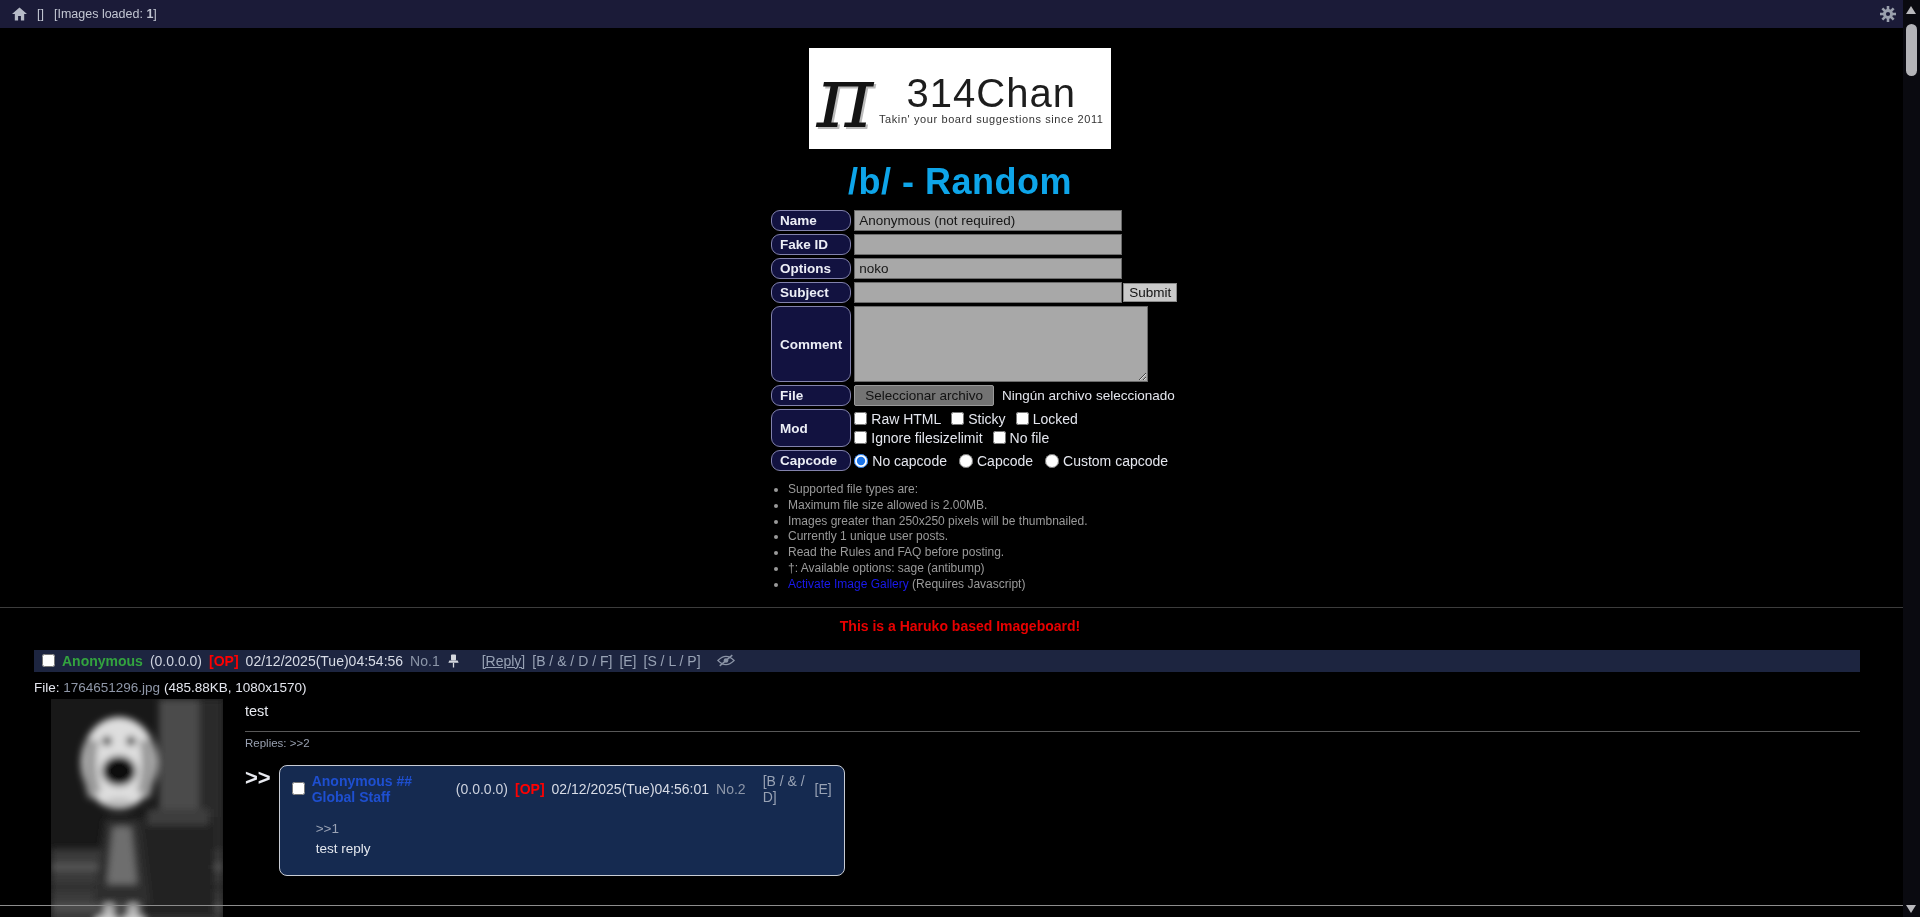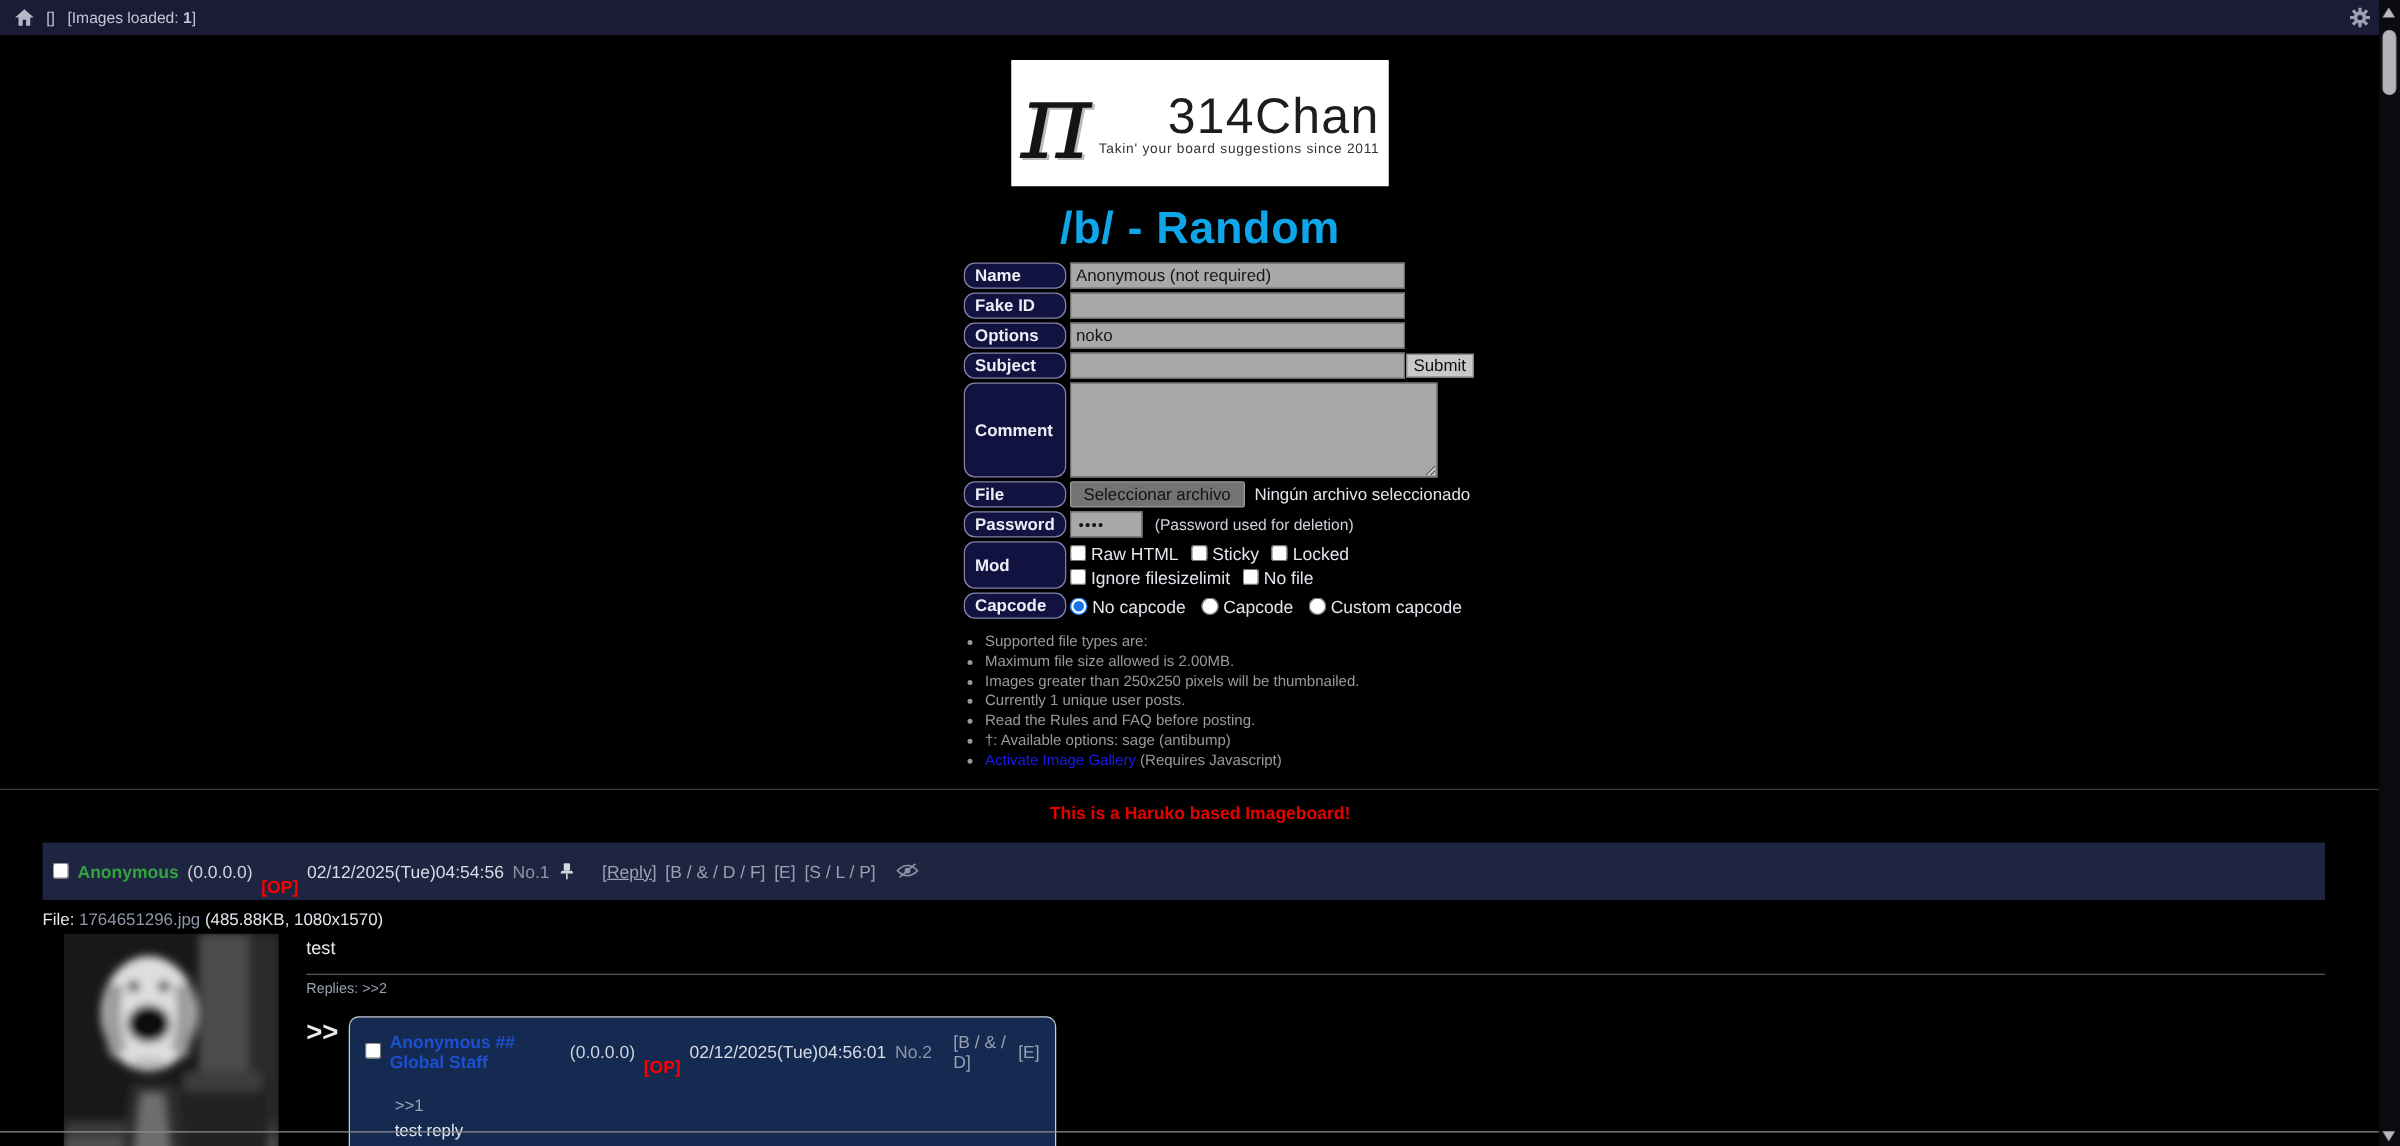--- a/index.html
+++ b/index.html
@@ -19,21 +19,21 @@
     border-left:5.5px solid transparent; border-right:5.5px solid transparent; border-bottom:8px solid #b9b9bd; }
   .sb-arrow-down { position:absolute; bottom:4px; left:3px; width:0; height:0;
     border-left:5.5px solid transparent; border-right:5.5px solid transparent; border-top:8px solid #b9b9bd; }
   .sb-thumb { position:absolute; top:24px; left:3px; width:11px; height:52px; background:#b4b4b8; border-radius:6px; }
 
   
   .logo-box { width:302px; height:101px; background:#fff; margin:20px auto 0;
     display:flex; align-items:center; justify-content:center; gap:6px; }
   .logo-pi { font-family:"DejaVu Serif",serif; font-style:italic; font-size:86px;
     line-height:90px; color:#141414; text-shadow:2px 2px 0 #bbb; margin-top:-4px; }
-  .logo-text { text-align:right; }
+  .logo-text { text-align:center; }
   .logo-title { font-size:40px; color:#1d1d1d; letter-spacing:1px; line-height:40px; }
   .logo-tagline { font-size:11px; color:#333; letter-spacing:0.6px; margin-top:0px; }
   .board-title { text-align:center; color:#0ea5e9; font-size:36px; font-weight:bold;
     margin:12px 0 4px; letter-spacing:0.5px; }
 
   
   .form-wrap { width:384px; margin:0 auto; }
   table.postform { border-spacing:3px; }
   td.lbl { width:76px; vertical-align:top; }
   .pill { background:#121240; border:1.5px solid #8181ac; border-radius:9px;
@@ -68,21 +68,21 @@
   hr.full { border:none; border-top:1px solid #3c3c3c; margin:14px 0 10px; }
   .banner { text-align:center; color:#e80000; font-weight:bold; font-size:14px; margin:4px 0 16px; }
 
   
   .thread { margin:6px 60px 0 34px; }
   .op-header { background:#1d2540; padding:3px 8px; display:flex; align-items:center;
     gap:7px; font-size:14px; color:#d8dce6; }
   .pname { color:#33a33f; font-weight:bold; }
   .staffname { color:#1e4fd0; font-weight:bold; }
   .ip { color:#cdd2de; }
-  .optag { color:#ff0000; font-weight:bold;margin-top:24px; }
+  .optag { color:#ff0000; font-weight:bold; }
   .pnum { color:#8c96a8; }
   .plink { color:#98a2b4; text-decoration:none; cursor:pointer; }
   .plink.u { text-decoration:underline; }
   .file-line { margin:8px 0 2px 0; font-size:13.5px; color:#e4e6ee; }
   .file-line .fname { color:#8f97a8; cursor:pointer; }
   .thumb { float:left; width:172px; height:250px; margin:2px 22px 8px 17px; cursor:pointer; }
   .post-body { margin-left:211px; }
   .message { color:#e8eaf0; font-size:14.5px; padding-top:6px; }
   .msg-rule { border:none; border-top:1px solid #585858; margin:12px 0 5px; }
   .replies { font-size:11.5px; color:#98a0b0; }
@@ -177,28 +177,20 @@
       <td class="fld">
             <textarea class="cmt" style=""></textarea>
           </td>
     </tr>
     <tr>
       <td class="lbl">
             <div class="pill">File</div>
           </td>
       <td class="fld">
         <button class="file-btn">Seleccionar archivo</button><span class="file-status">Ningún archivo seleccionado</span>
-      </td>
-    </tr>
-    <tr>
-      <td class="lbl">
-            <div class="pill">Password</div>
-          </td>
-      <td class="fld">
-        <input class="pwd" type="password" value="****" style=""><span class="pwd-note">(Password used for deletion)</span>
       </td>
     </tr>
     <tr>
       <td class="lbl">
             <div class="pill pill-mod">Mod</div>
           </td>
       <td class="fld">
         <div class="mod-line">
           <label>
                 <input type="checkbox" style="">

